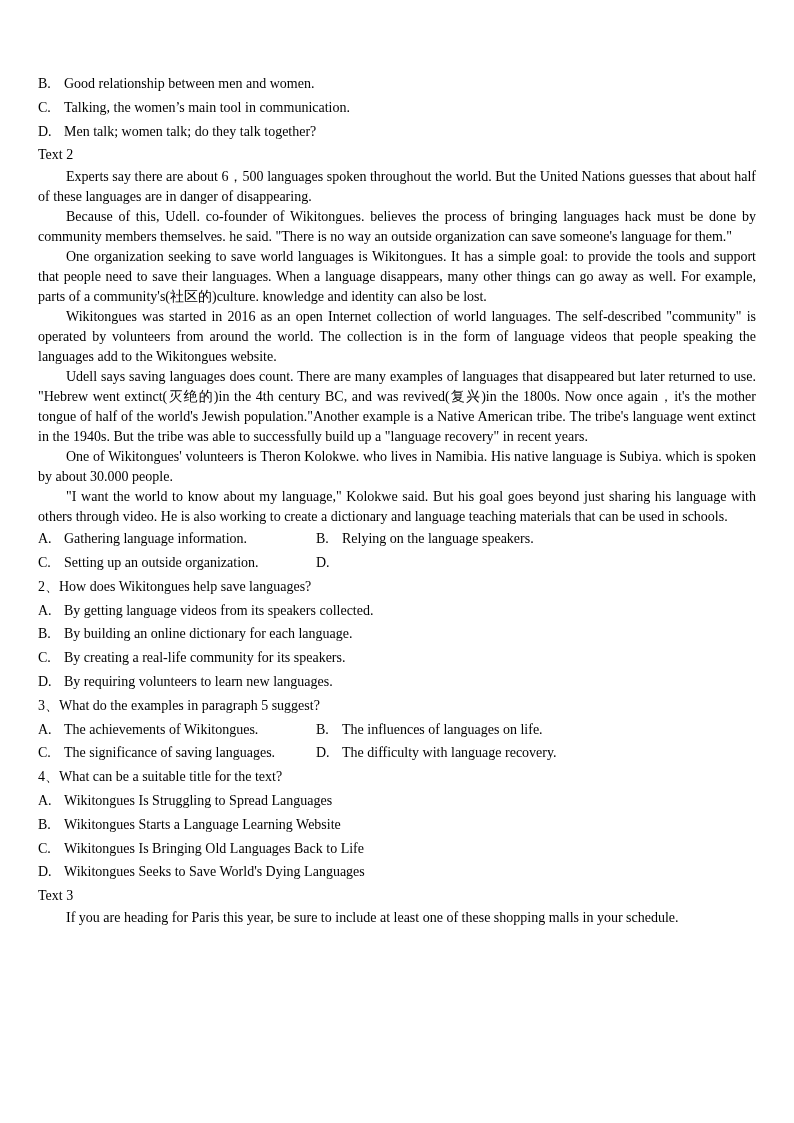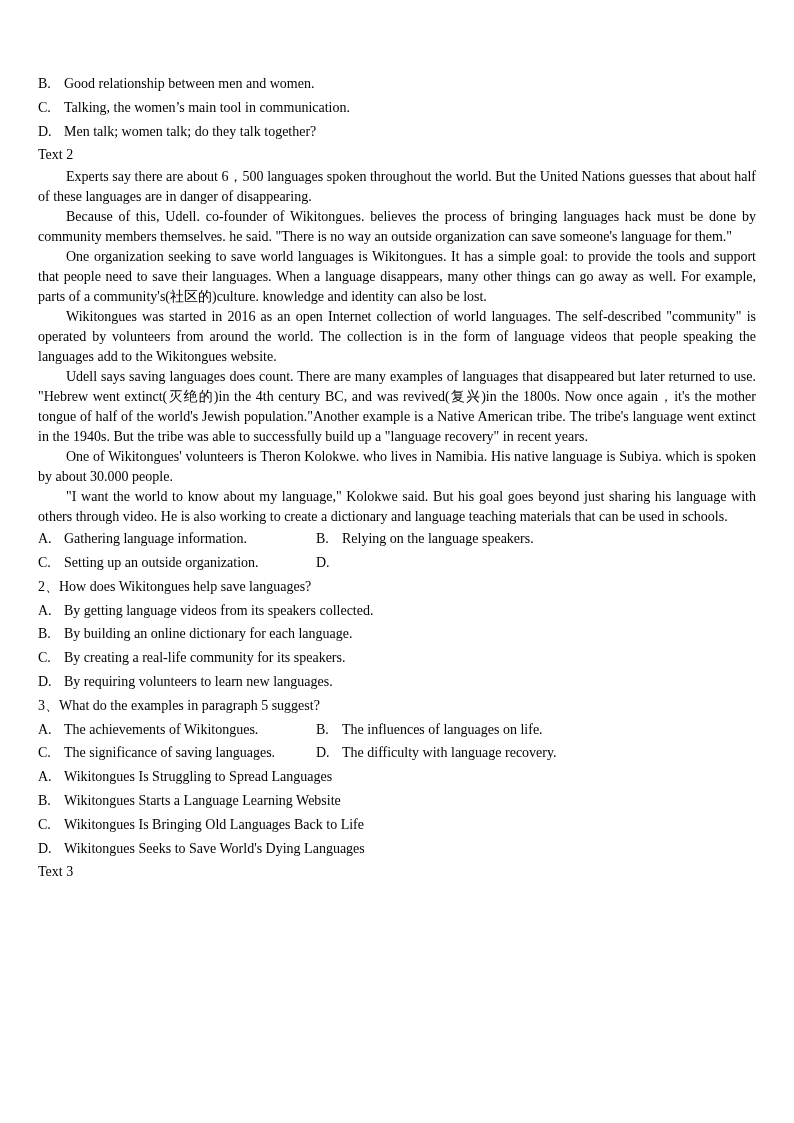--- a/index.html
+++ b/index.html
@@ -112,32 +112,34 @@
     <div class="opt first">
       <span class="lab">C.</span>
       <span>The significance of saving languages.</span>
     </div>
     <div class="opt">
       <span class="lab">D.</span>
       <span>The difficulty with language recovery.</span>
     </div>
   </div>
 
+  <div class="q-line">4、What can be a suitable title for the text?</div>
   <div class="opt line">
     <span class="lab">A.</span>
     <span>Wikitongues Is Struggling to Spread Languages</span>
   </div>
   <div class="opt line">
     <span class="lab">B.</span>
     <span>Wikitongues Starts a Language Learning Website</span>
   </div>
   <div class="opt line">
     <span class="lab">C.</span>
     <span>Wikitongues Is Bringing Old Languages Back to Life</span>
   </div>
   <div class="opt line">
     <span class="lab">D.</span>
     <span>Wikitongues Seeks to Save World's Dying Languages</span>
   </div>
 
   <div class="heading">Text 3</div>
+  <p class="para">If you are heading for Paris this year, be sure to include at least one of these shopping malls in your schedule.</p>
 
 </div>
 
 </body></html>

